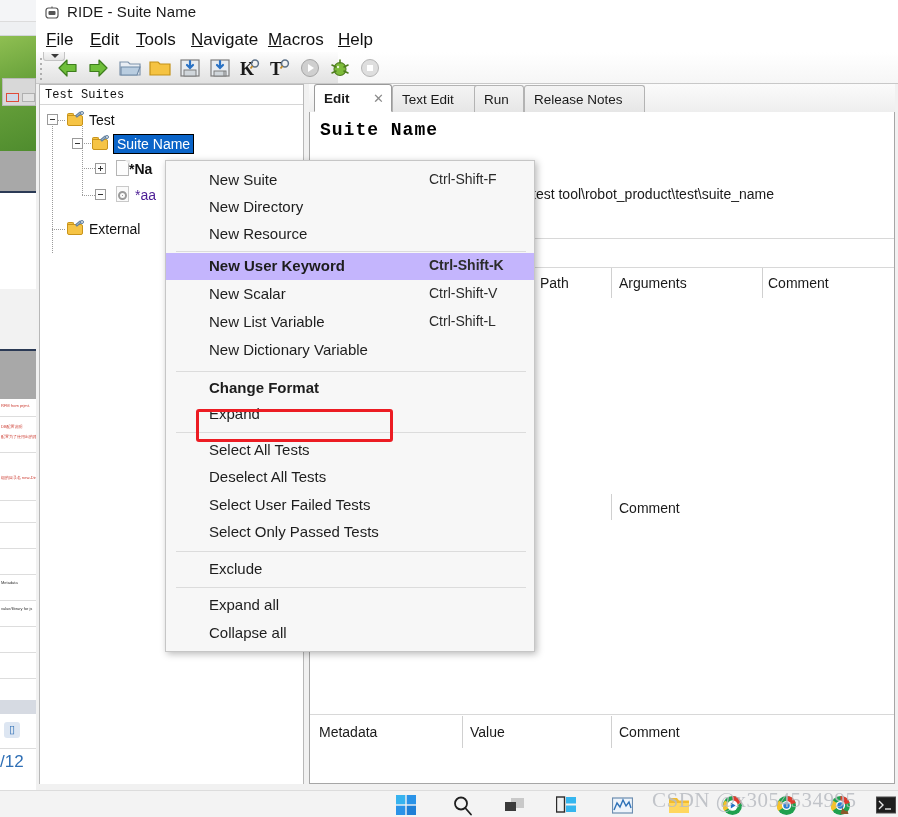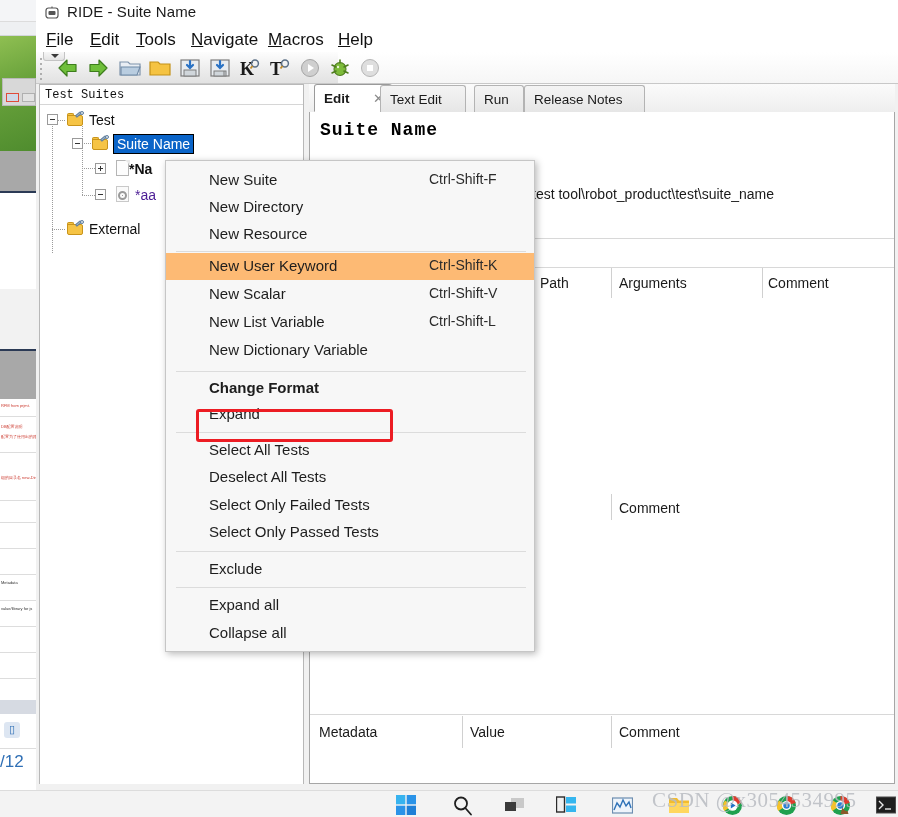--- a/index.html
+++ b/index.html
@@ -106,21 +106,21 @@
   .src-path { position:absolute; left:222px; top:74px; font-size:14px; color:#1a1a1a; white-space:nowrap; }
   .hr-grey { position:absolute; background:#d8d8d8; height:1px; }
 
   .grid-hdr { position:absolute; font-size:14px; color:#1a1a1a; }
   .vline { position:absolute; width:1px; background:#d0d0d0; }
 
   
   .ctxmenu { position:absolute; left:165px; top:160px; width:370px; height:492px;
              background:#f7f7f7; border:1px solid #c6c6c6; box-shadow:2px 2px 7px rgba(0,0,0,.28); }
   .ctxmenu .row { position:absolute; left:0; width:368px; height:27px; }
-  .ctxmenu .row.hl { background:#fdba74; }
+  .ctxmenu .row.hl { background:#c4b5fd;font-weight:bold; }
   .ctxmenu .row .txt { position:absolute; left:43px; top:4px; font-size:15px; color:#1d1d1d; white-space:nowrap; }
   .ctxmenu .row .sc  { position:absolute; left:263px; top:4px; font-size:14px; color:#2b2b2b; white-space:nowrap; }
   .ctxmenu .sep { position:absolute; left:10px; width:350px; height:1px; background:#dcdcdc; }
   .redbox { position:absolute; left:30px; top:248px; width:197px; height:33px; border:3px solid #ec1c23; border-radius:3px; pointer-events:none; }
 
   
   .taskbar { position:absolute; left:0; top:790px; width:898px; height:27px; background:#f3f3f3; border-top:1px solid #dcdcdc; }
   .tbicon { position:absolute; top:4px; }
   .watermark { position:absolute; left:652px; top:788px; font-size:21px; color:#b9bcc2; opacity:.85; white-space:nowrap;
                font-family:Liberation Serif, serif; letter-spacing:.5px; }
@@ -328,21 +328,21 @@
         </div>
       </div>
 
       <div class="editpane">
 
         <div class="tabstrip">
           <div class="tab active" style="left:5px; width:78px;">
             <span class="lbl">Edit</span>
             <span class="x" style="left:58px;">✕</span>
           </div>
-          <div class="tab" style="left:71px; width:86px;text-decoration:underline;">
+          <div class="tab" style="left:83px; width:86px;text-decoration:underline;">
             <span class="lbl">Text Edit</span>
           </div>
           <div class="tab" style="left:165px; width:50px;">
             <span class="lbl">Run</span>
           </div>
           <div class="tab" style="left:215px; width:121px;">
             <span class="lbl">Release Notes</span>
           </div>
         </div>
 
@@ -415,21 +415,21 @@
     </div>
     <div class="sep" style="top:271px;"></div>
 
     <div class="row" style="top:276px;">
       <span class="txt">Select All Tests</span>
     </div>
     <div class="row" style="top:303px;">
       <span class="txt">Deselect All Tests</span>
     </div>
     <div class="row" style="top:331px;">
-      <span class="txt">Select Only Failed Tests</span>
+      <span class="txt">Select User Failed Tests</span>
     </div>
     <div class="row" style="top:358px;">
       <span class="txt">Select Only Passed Tests</span>
     </div>
     <div class="sep" style="top:390px;"></div>
 
     <div class="row" style="top:395px;">
       <span class="txt">Exclude</span>
     </div>
     <div class="sep" style="top:426px;"></div>

